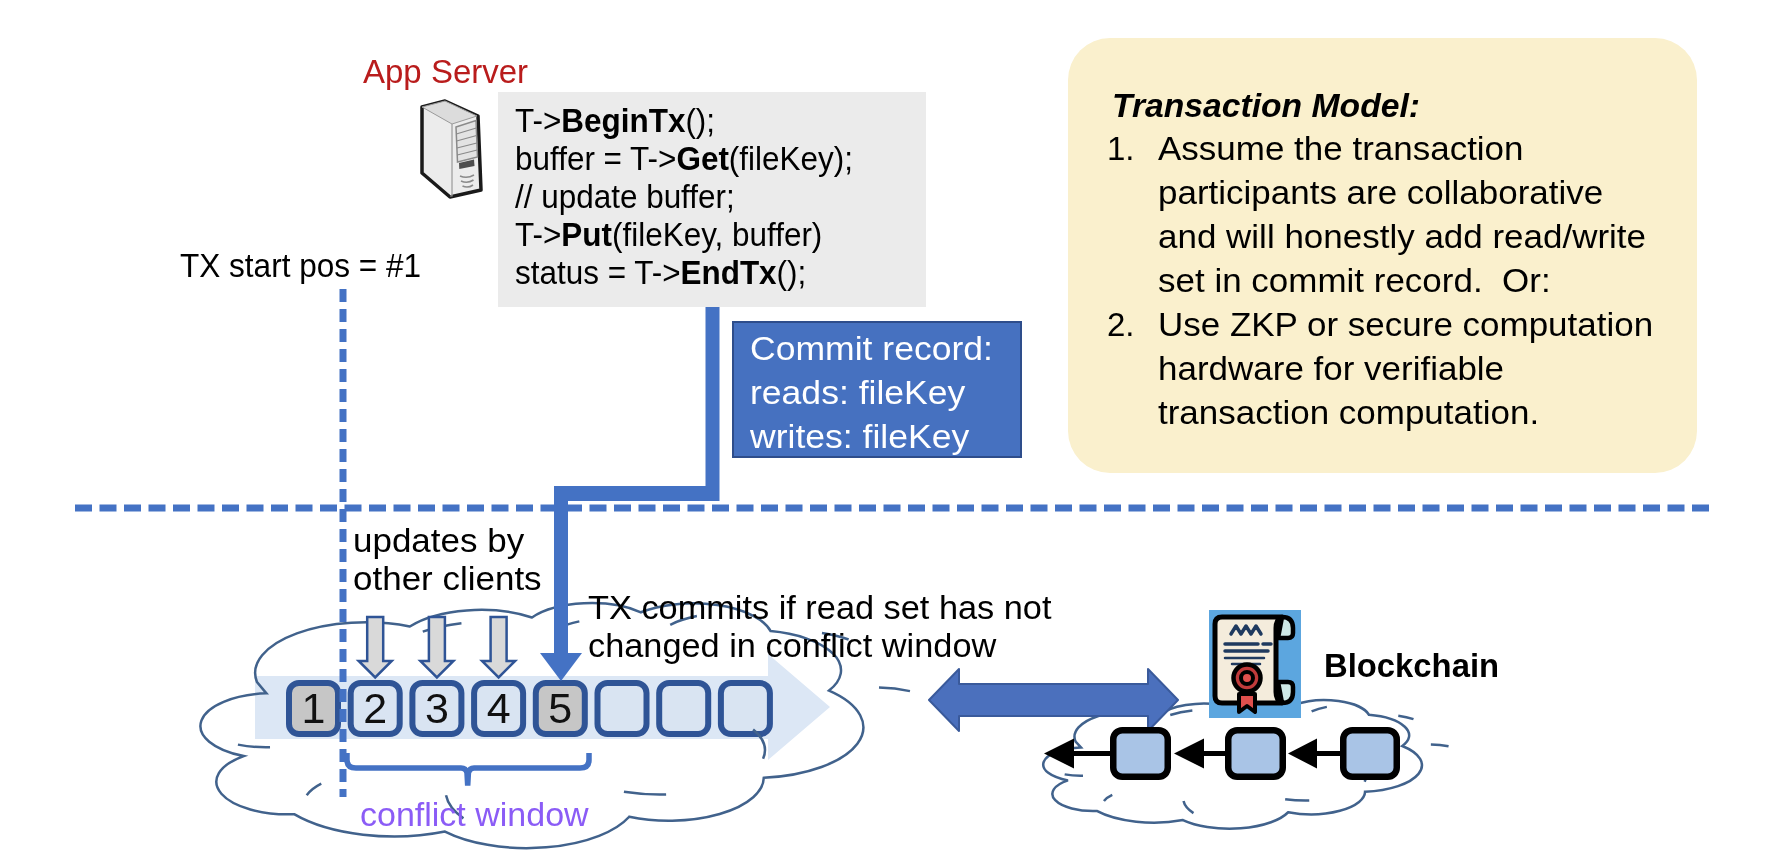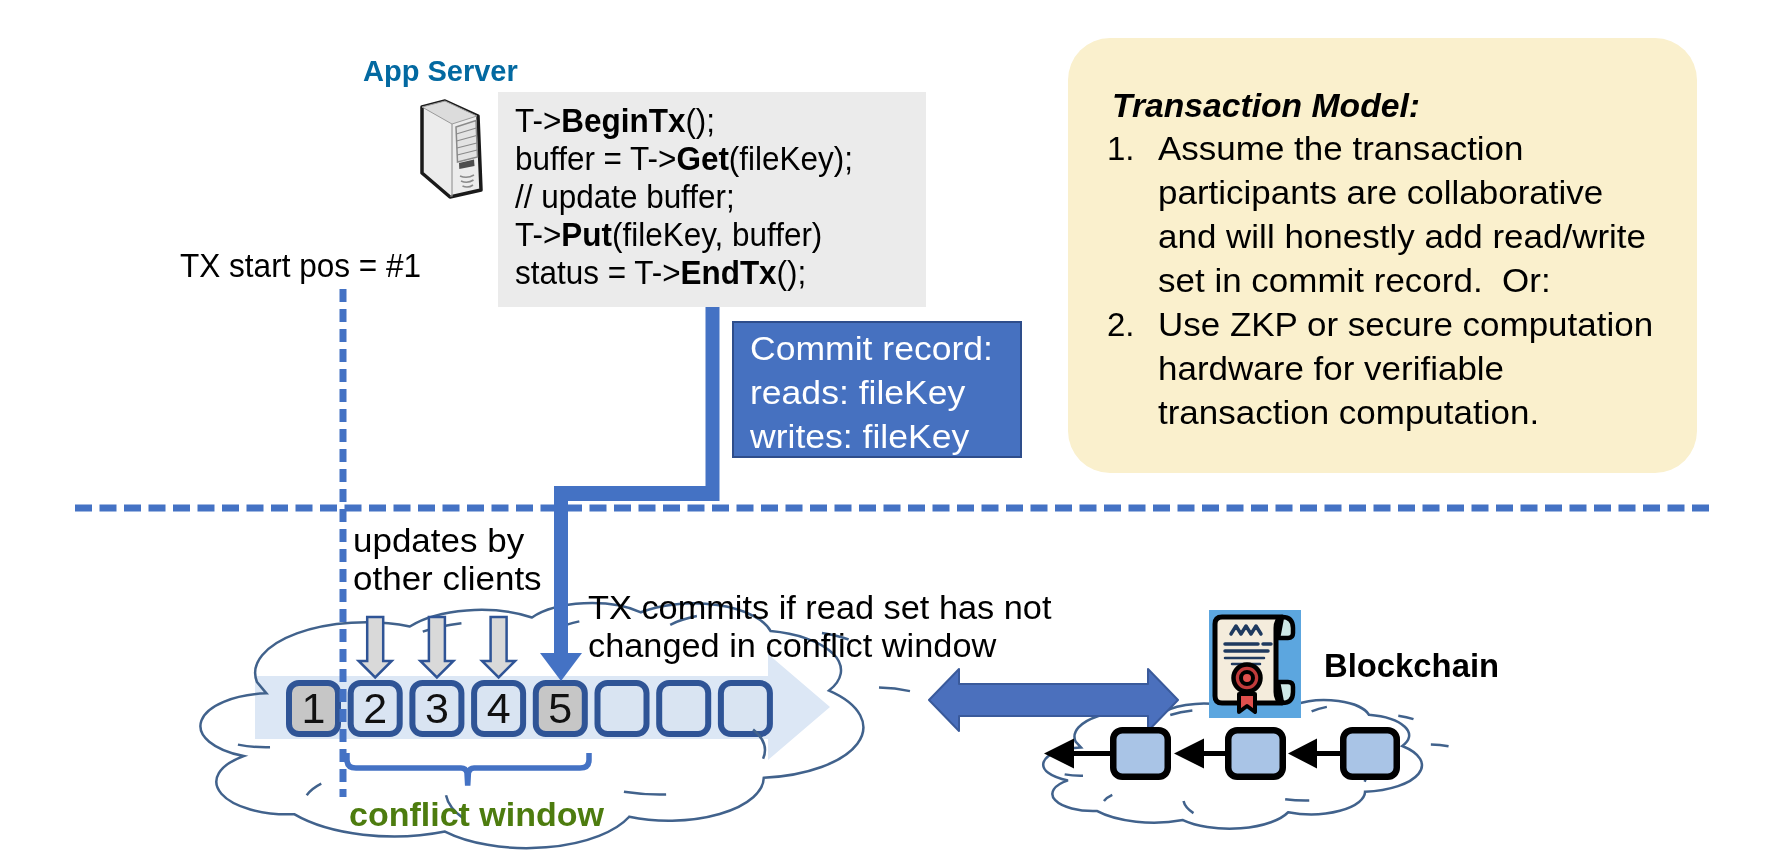--- a/index.html
+++ b/index.html
@@ -61,21 +61,21 @@
 <circle cx="1247" cy="678" r="6" fill="#E0504D" stroke="#000" stroke-width="4"></circle>
 
 <path d="M422,107 L445,101 L478,116 L481,190 L450,197 L422,173 Z" fill="#ECECEC" stroke="#1a1a1a" stroke-width="3.5" stroke-linejoin="round"></path>
 <path d="M422,107 L445,101 L477,116 L452,124 Z" fill="#DCDCDC" stroke="#9a9a9a" stroke-width="1"></path>
 <path d="M452,124 L452,196 L450,196" fill="none" stroke="#9a9a9a" stroke-width="1.2"></path>
 <path d="M456,127 L476,120.5 L477.5,157 L457.5,162 Z" fill="#E3E3E3" stroke="#8a8a8a" stroke-width="1.5"></path>
 <path d="M456.3,134 L476.3,128 M456.6,141 L476.6,135.5 M456.9,148 L476.9,143 M457.2,155 L477.2,150" stroke="#8a8a8a" stroke-width="1.2" fill="none"></path>
 <path d="M459,163 L474,159.5 L474.5,166 L459.3,169 Z" fill="#4d4d4d"></path>
 <path d="M460,176 q7,3 14,-1 M461,181 q6.5,3 12.5,-1 M462.5,186 q5.5,2.5 10.5,-1" stroke="#8a8a8a" stroke-width="1.6" fill="none"></path>
 </svg>
-<div id="appserver" style="position:absolute;left:363px;top:55.1px;font-size:29px;line-height:33px;font-weight:bold;color:#0369a1;white-space:pre;transform-origin:left top;">App Server</div>
+<div id="appserver" style="position:absolute;left:363px;top:55.1px;font-size:33px;line-height:33px;font-weight:normal;color:#b91c1c;white-space:pre;transform-origin:left top;">App Server</div>
     <div id="code" style="position:absolute;left:515px;top:101.6px;font-size:33px;line-height:38px;font-weight:normal;color:#000;white-space:pre;transform-origin:left top;transform:scaleX(0.953);">T-&gt;<b>BeginTx</b>();
 buffer = T-&gt;<b>Get</b>(fileKey);
 // update buffer;
 T-&gt;<b>Put</b>(fileKey, buffer)
 status = T-&gt;<b>EndTx</b>();</div>
     <div id="txstart" style="position:absolute;left:180px;top:249.1px;font-size:33px;line-height:33px;font-weight:normal;color:#000;white-space:pre;transform-origin:left top;transform:scaleX(0.956);">TX start pos = #1</div>
     <div id="commit" style="position:absolute;left:750px;top:326.6px;font-size:33px;line-height:44px;font-weight:normal;color:#fff;white-space:pre;transform-origin:left top;transform:scaleX(1.077);">Commit record:
 reads: fileKey
 writes: fileKey</div>
     <div id="ymtitle" style="position:absolute;left:1112px;top:88.2px;font-size:34px;line-height:34px;font-weight:bold;color:#000;white-space:pre;transform-origin:left top;transform:scaleX(0.99);font-style:italic;">Transaction Model:</div>
@@ -85,14 +85,14 @@
 and will honestly add read/write
 set in commit record.  Or:</div>
     <div id="ynum2" style="position:absolute;left:1107px;top:302.6px;font-size:33px;line-height:44px;font-weight:normal;color:#000;white-space:pre;transform-origin:left top;">2.</div>
     <div id="yitem2" style="position:absolute;left:1158px;top:302.6px;font-size:33px;line-height:44px;font-weight:normal;color:#000;white-space:pre;transform-origin:left top;transform:scaleX(1.06);">Use ZKP or secure computation
 hardware for verifiable
 transaction computation.</div>
     <div id="updates" style="position:absolute;left:353px;top:521.6px;font-size:33px;line-height:38px;font-weight:normal;color:#000;white-space:pre;transform-origin:left top;transform:scaleX(1.06);">updates by
 other clients</div>
     <div id="txcommits" style="position:absolute;left:588px;top:588.6px;font-size:33px;line-height:38px;font-weight:normal;color:#000;white-space:pre;transform-origin:left top;transform:scaleX(1.04);">TX commits if read set has not
 changed in conflict window</div>
-    <div id="conflictw" style="position:absolute;left:349px;top:797.2px;font-size:34px;line-height:34px;font-weight:bold;color:#4d7c0f;white-space:pre;transform-origin:left top;">conflict window</div>
+    <div id="conflictw" style="position:absolute;left:360px;top:797.2px;font-size:34px;line-height:34px;font-weight:normal;color:#8b5cf6;white-space:pre;transform-origin:left top;">conflict window</div>
     <div id="blockchain" style="position:absolute;left:1324px;top:648.2px;font-size:34px;line-height:34px;font-weight:bold;color:#000;white-space:pre;transform-origin:left top;transform:scaleX(0.965);">Blockchain</div>
 </div>
 </body></html>

